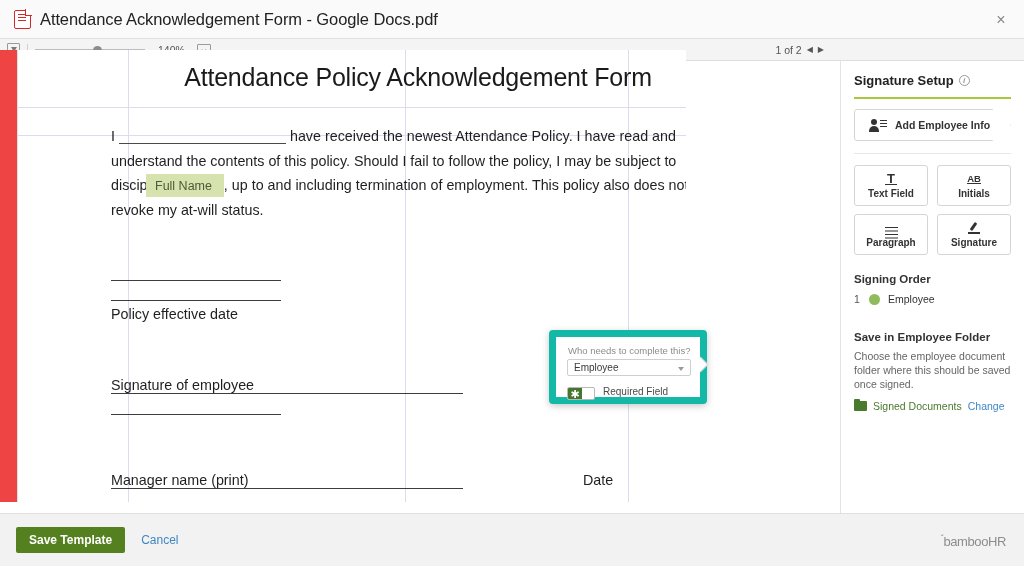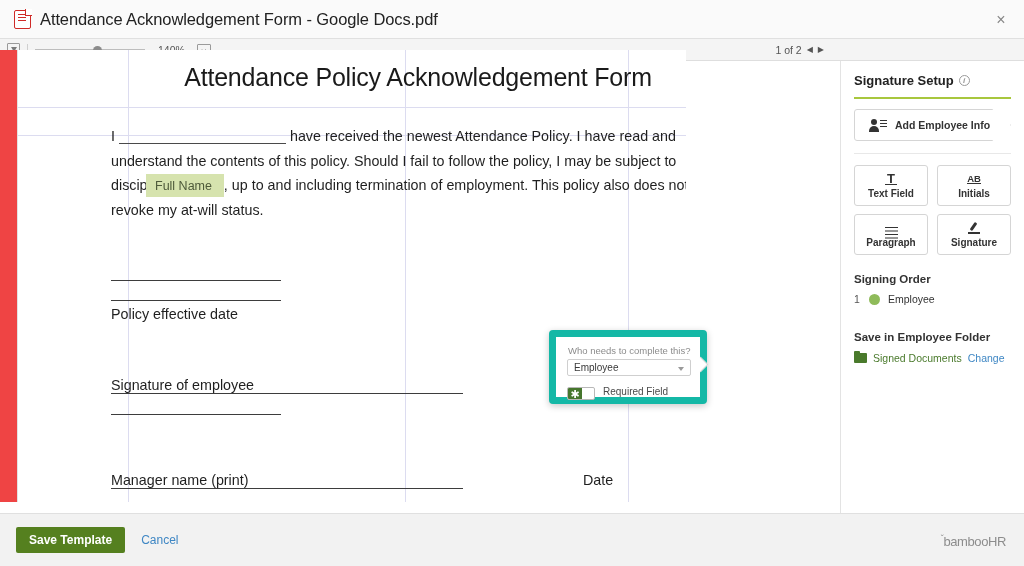--- a/index.html
+++ b/index.html
@@ -526,20 +526,21 @@
 
     <div class="sb-heading">Signing Order</div>
     <div class="signer-row">
       <span class="signer-num">1</span>
       <span class="signer-dot"></span>
       <span class="signer-name">Employee</span>
     </div>
 
     <div class="folder-block">
       <div class="sb-heading" style="margin-top:0">Save in Employee Folder</div>
+      <div class="folder-desc">Choose the employee document folder where this should be saved once signed.</div>
       <div class="folder-row">
         <span class="folder-icon"></span>
         <span class="folder-name">Signed Documents</span>
         <span class="folder-change">Change</span>
       </div>
     </div>
   </div>
 
   <div class="footer">
     <div class="save-btn">Save Template</div>

